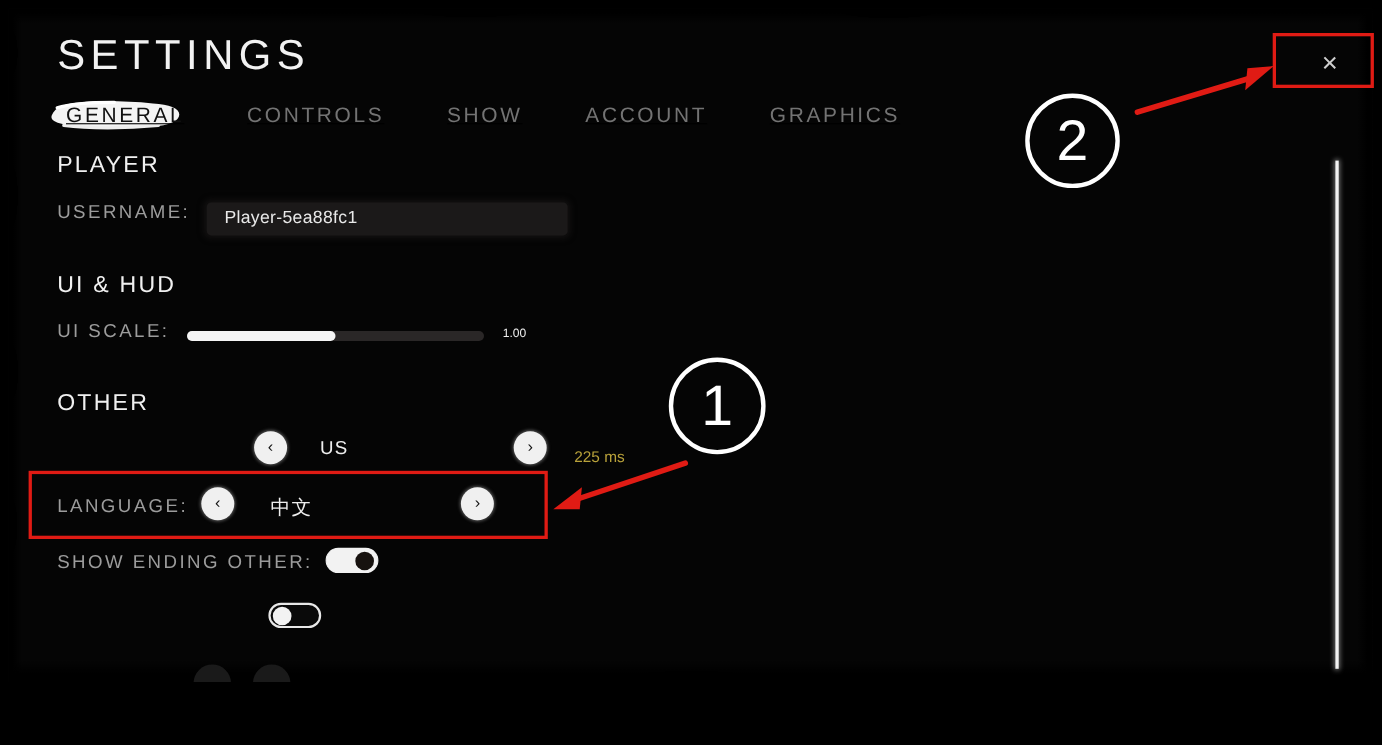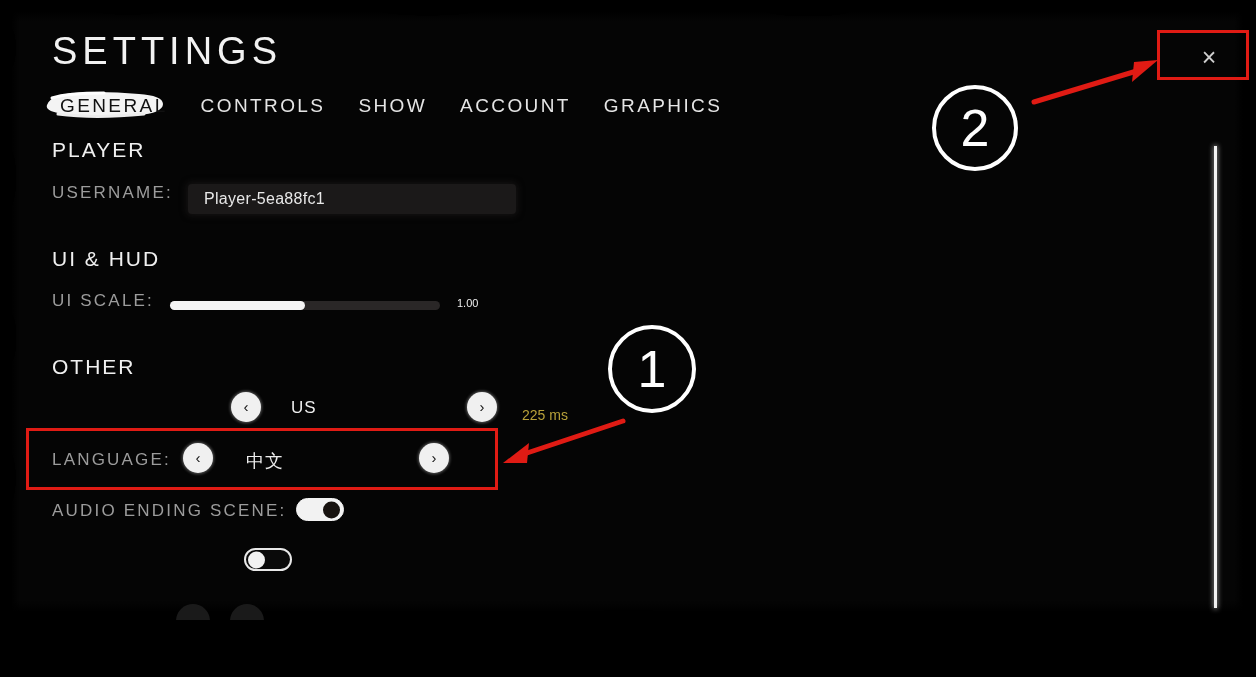--- a/index.html
+++ b/index.html
@@ -84,26 +84,27 @@
     font-weight: 300;
   }
 
   
   #tab-bar {
     position: absolute;
     left: 44px;
     top: 84px;
     display: flex;
     align-items: center;
-    gap: 17px;
+    gap: 41px;
+    text-decoration: underline;
   }
   .tab {
     font-size: 19px;
     letter-spacing: 2.4px;
-    color: #e5e5e5;
+    color: #737373;
     padding: 3px 8px;
     position: relative;
   }
   .tab.active {
     color: #111111;
     z-index: 2;
   }
   .tab-brush {
     position: absolute;
     left: -8px;
@@ -334,21 +335,21 @@
   <div class="stepper-btn" style="left:223px; top:384px">‹</div>
   <div class="stepper-value" style="left:283px; top:390px; width:160px">US</div>
   <div class="stepper-btn" style="left:459px; top:384px">›</div>
   <div id="ping-value">225 ms</div>
 
   <div class="row-label" style="top:442px">LANGUAGE:</div>
   <div class="stepper-btn" style="left:175px; top:435px">‹</div>
   <div class="stepper-value" style="left:238px; top:441px; width:150px; font-size:18px">中文</div>
   <div class="stepper-btn" style="left:411px; top:435px">›</div>
 
-  <div class="row-label" style="top:493px">AUDIO ENDING SCENE:</div>
+  <div class="row-label" style="top:493px">SHOW ENDING OTHER:</div>
   <div class="toggle on" style="left:288px; top:490px">
     <div class="knob"></div>
   </div>
 
   <div class="toggle off" style="left:236px; top:540px">
     <div class="knob"></div>
   </div>
 
   <div class="clipped-circle" style="left:168px; top:596px"></div>
   <div class="clipped-circle" style="left:222px; top:596px"></div>

